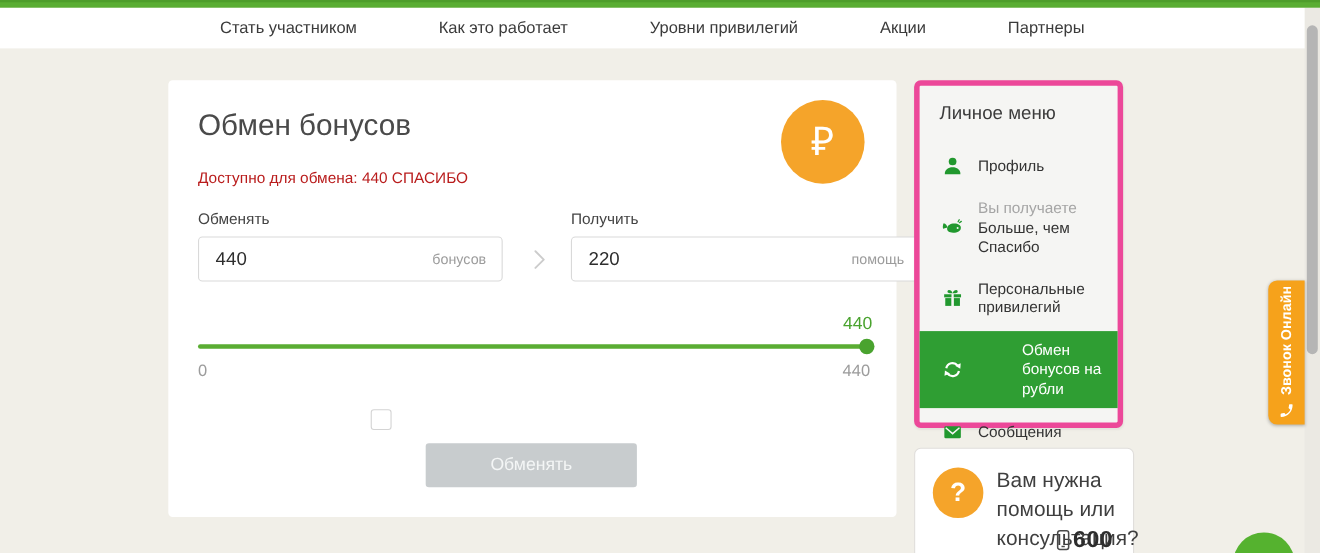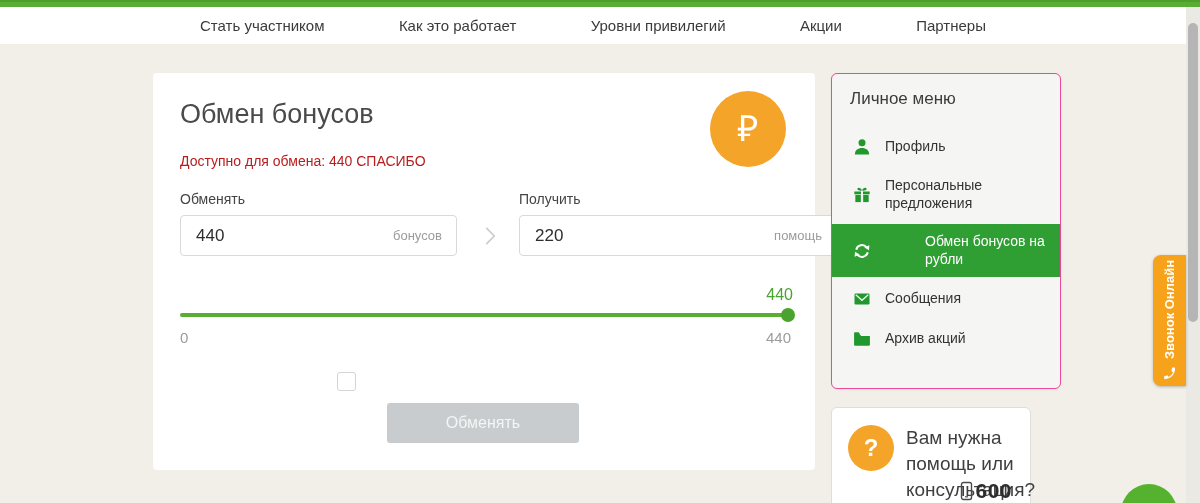--- a/index.html
+++ b/index.html
@@ -34,21 +34,21 @@
   .slider-min { position:absolute; left:27px; top:256px; font-size:15px; color:#9c9c9c; }
   .slider-max { position:absolute; right:24px; top:256px; font-size:15px; color:#9c9c9c; }
 
   .agree-row { position:absolute; left:184px; top:299px; display:flex; align-items:center; }
   .checkbox { width:19px; height:19px; border:1px solid #d4d4d4; border-radius:3px; background:#ffffff; cursor:pointer; flex:0 0 auto; }
   .agree-text { margin-left:10px; font-size:14px; color:#595959; }
   .agree-link { color:#4f9d3c; text-decoration:underline; cursor:pointer; }
   .submit-btn { position:absolute; left:234px; top:330px; width:192px; height:40px; background:#c8ccce; border:none; border-radius:3px; color:#f4f6f6; font-size:16px; font-family:"Liberation Sans",sans-serif; cursor:pointer; }
 
   
-  .sidebar { position:absolute; left:831px; top:73px; width:230px; height:316px; background:#f5f5f3; border:1px solid #ec4899; border-radius:6px; box-shadow:0 1px 2px rgba(0,0,0,0.05); }
+  .sidebar { position:absolute; left:831px; top:73px; width:190px; height:316px; background:#f5f5f3; border:5px solid #ec4899; border-radius:6px; box-shadow:0 1px 2px rgba(0,0,0,0.05); }
   .sidebar-title { padding:15px 0 0 18px; font-size:17px; color:#3c3c3c; }
   .menu { list-style:none; margin-top:20px; }
   .menu-item { display:flex; align-items:center; padding:8px 12px 8px 20px; cursor:pointer; }
   .menu-item + .menu-item { margin-top:4px; }
   .menu-icon { width:20px; height:20px; flex:0 0 auto; margin-right:13px; }
   .menu-label { font-size:14px; color:#333333; line-height:1.25; }
   .menu-label .sub { display:block; color:#a5a5a5; }
   .menu-item.active { background:#2f9e33; margin-left:0; padding-top:9px; padding-bottom:9px;gap:40px; }
   .menu-item.active .menu-label { color:#ffffff; }
 
@@ -131,28 +131,40 @@
     <ul class="menu">
       <li class="menu-item">
         <svg class="menu-icon" viewBox="0 0 24 24" fill="#21982e">
           <circle cx="12" cy="7" r="4.2"></circle>
             <path d="M3.5 20.5c0-4.6 3.7-7.2 8.5-7.2s8.5 2.6 8.5 7.2v.5h-17z"></path>
         </svg>
         <span class="menu-label">Профиль</span>
       </li>
       <li class="menu-item">
         <svg class="menu-icon" viewBox="0 0 24 24" fill="#21982e">
+          <path d="M6 13c0-3.3 3.4-5.5 8-5.5 4 0 7 1.8 7 4.5 0 3.5-3.6 5.5-8.5 5.5C8 17.5 6 15.8 6 13z"></path>
+          <path d="M2.2 7.2c2.3.6 3.8 2.3 4.2 4.6l-4.8 1.4c-.5-2.1-.3-4.2.6-6z"></path>
+          <circle cx="17.5" cy="12.2" r="1.1" fill="#f5f5f3"></circle>
+          <path d="M18 5.5l1.2-2.2M19.5 6.5l2-1.4" stroke="#21982e" stroke-width="1.4" stroke-linecap="round"></path>
+        </svg>
+        <span class="menu-label">
+          <span class="sub">Вы получаете</span>
+          <span>Больше, чем Спасибо</span>
+        </span>
+      </li>
+      <li class="menu-item">
+        <svg class="menu-icon" viewBox="0 0 24 24" fill="#21982e">
           <rect x="4" y="12" width="6.6" height="8.5"></rect>
             <rect x="13.4" y="12" width="6.6" height="8.5"></rect>
           <rect x="2.8" y="7.8" width="8" height="3.4"></rect>
             <rect x="13.2" y="7.8" width="8" height="3.4"></rect>
           <path d="M8 3.2c1.8 0 3.2 1.2 4 3.4-2.6.4-4.6 0-5.4-1.1C6 4.5 6.8 3.2 8 3.2z"></path>
           <path d="M16 3.2c-1.8 0-3.2 1.2-4 3.4 2.6.4 4.6 0 5.4-1.1.6-1-.2-2.3-1.4-2.3z"></path>
         </svg>
-        <span class="menu-label">Персональные предложения</span>
+        <span class="menu-label">Персональные привилегий</span>
       </li>
       <li class="menu-item active">
         <svg class="menu-icon" viewBox="0 0 24 24">
           <path d="M18.9 13.5A7 7 0 0 1 6.5 16.4" fill="none" stroke="#ffffff" stroke-width="2.4"></path>
           <path d="M5.1 10.5A7 7 0 0 1 17.5 7.6" fill="none" stroke="#ffffff" stroke-width="2.4"></path>
           <polygon points="3.6,13.0 9.2,16.2 3.2,18.8" fill="#ffffff"></polygon>
           <polygon points="20.4,11.0 14.8,7.8 20.8,5.2" fill="#ffffff"></polygon>
         </svg>
         <span class="menu-label">Обмен бонусов на рубли</span>
       </li>

